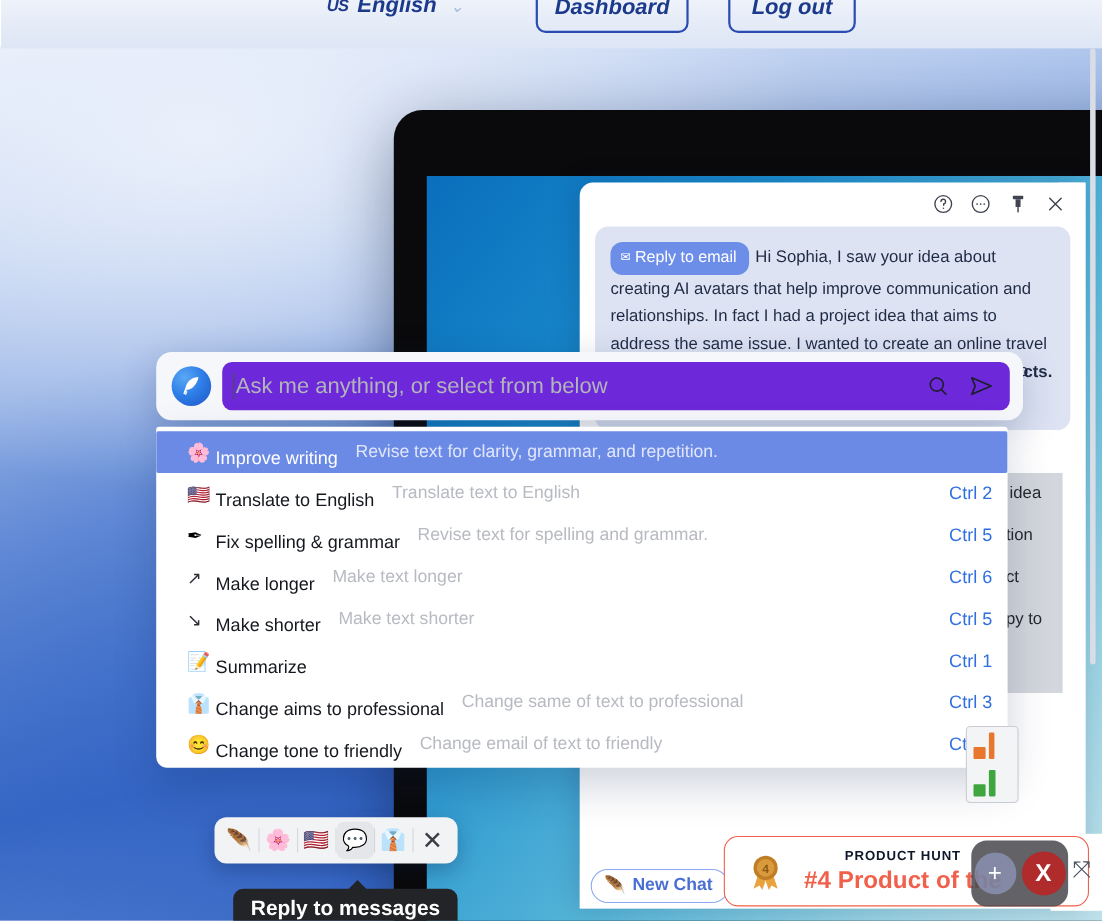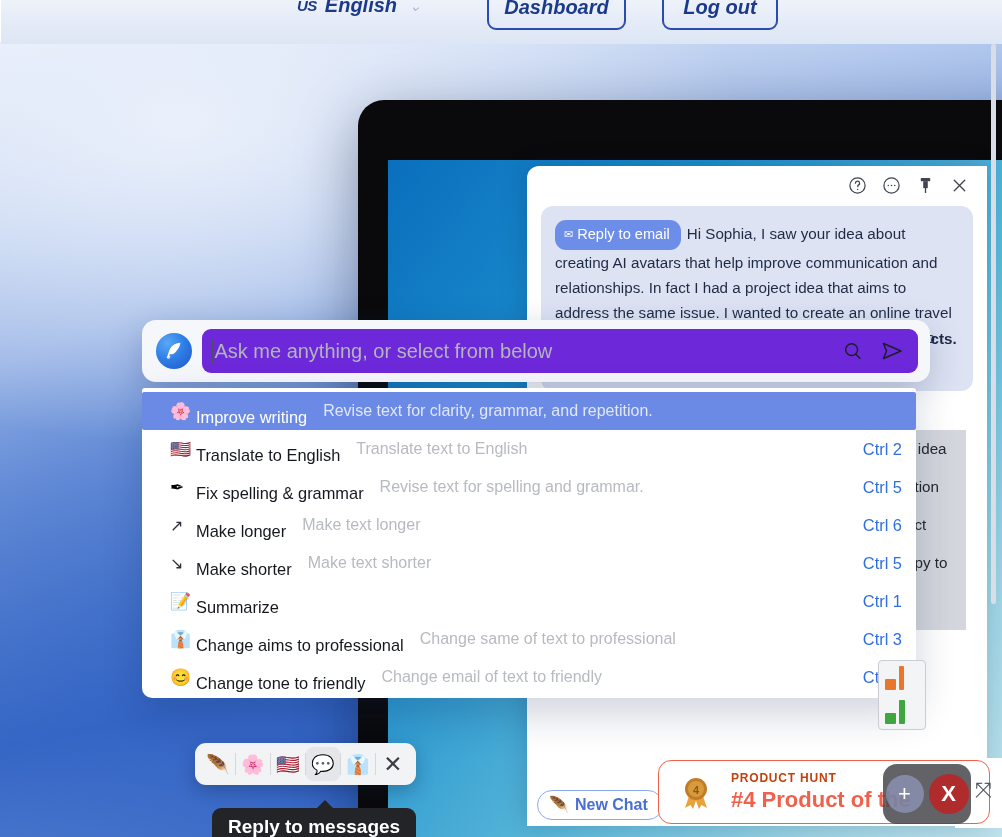--- a/index.html
+++ b/index.html
@@ -327,22 +327,23 @@
     padding-left: 16px;
     overflow: hidden;
   }
   .ph-medal {
     width: 42px; height: 42px; flex: 0 0 auto;
     display: flex; align-items: center; justify-content: center;
     font-size: 30px;
     margin-right: 14px;
   }
   .ph-kicker {
-    font-size: 12px; font-weight: bold; color: #c2410c;
+    font-size: 12px; font-weight: bold; color: #0f172a;
     letter-spacing: 0.8px;
+    text-align: center;
   }
   .ph-title {
     font-size: 22px; font-weight: bold; color: #f0604a;
     white-space: nowrap; margin-top: 2px;
   }
 
   
   .fab-pill {
     position: absolute; left: 883px; top: 764px;
     width: 88px; height: 60px;

